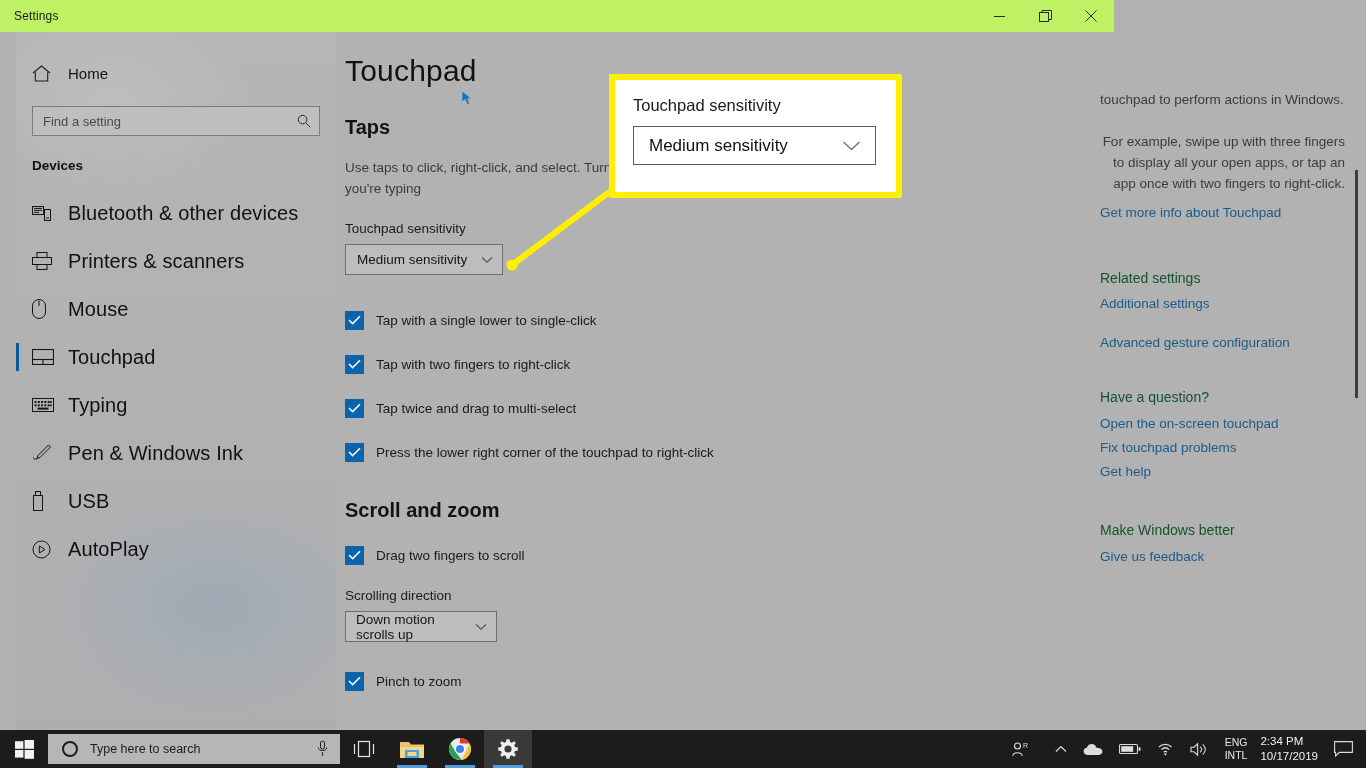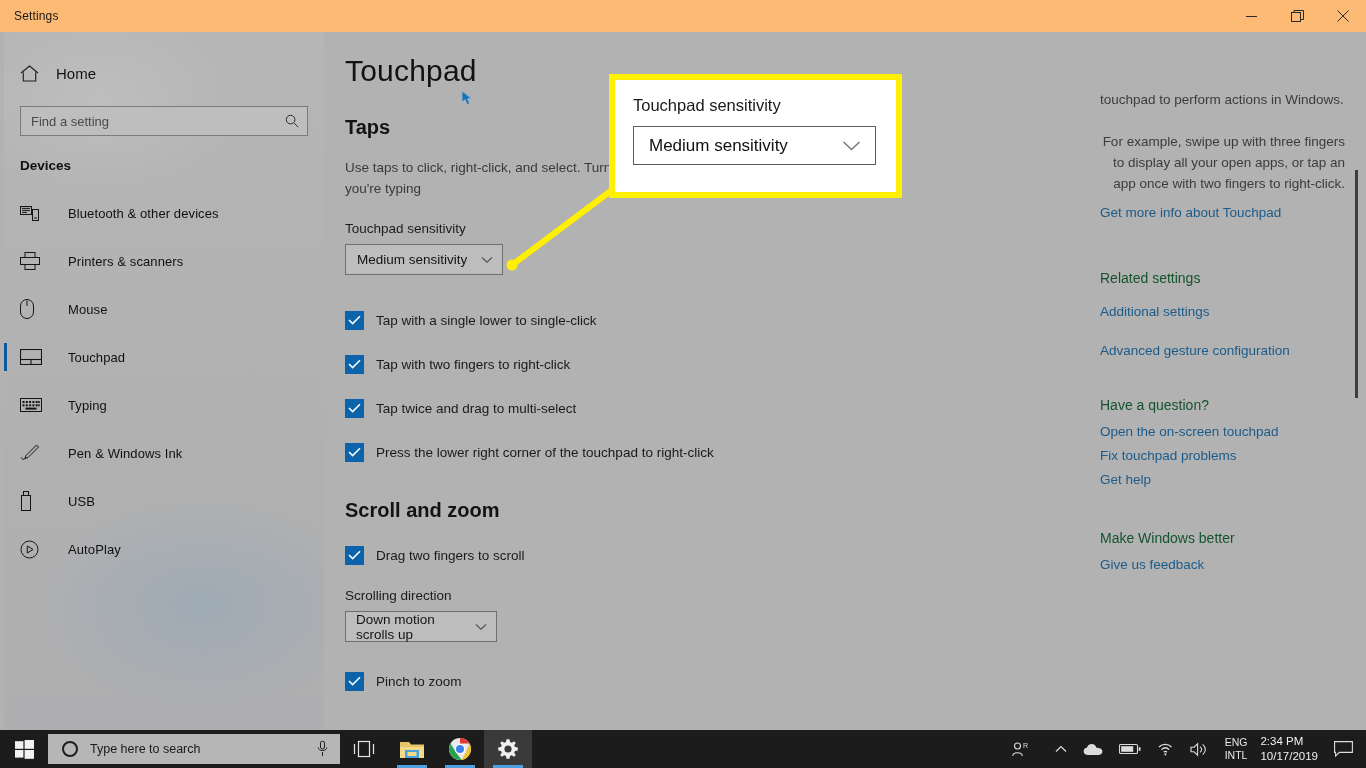--- a/index.html
+++ b/index.html
@@ -26,23 +26,23 @@
     width: 1366px;
     height: 730px;
     background: #b2b2b2;
     overflow: hidden;
   }
 
   
   .titlebar {
     position: absolute;
     left: 0; top: 0;
-    width: 1366px;
+    width: 1114px;
     height: 32px;
-    background: #fdba74;
+    background: #bef264;
     display: flex;
     align-items: center;
   }
   .titlebar-title {
     margin-left: 14px;
     font-size: 12px;
     color: #1a1a1a;
     letter-spacing: .15px;
   }
   .window-controls {
@@ -57,21 +57,21 @@
     display: flex;
     align-items: center;
     justify-content: center;
     color: #2b2b2b;
   }
   .winbtn svg { display: block; }
 
   
   .sidebar {
     position: absolute;
-    left: 4px; top: 32px;
+    left: 16px; top: 32px;
     width: 320px;
     height: 698px;
     background:
       radial-gradient(ellipse 230px 150px at 62% 82%, rgba(120,160,190,.30), rgba(120,160,190,0) 72%),
       radial-gradient(ellipse 200px 130px at 30% 10%, rgba(210,210,210,.30), rgba(210,210,210,0) 70%),
       linear-gradient(180deg, #b6b6b6 0%, #b1b1b1 55%, #aeaeb0 100%);
   }
 
   .nav-home {
     display: flex;
@@ -128,23 +128,23 @@
     padding-left: 16px;
   }
   .nav-item .ico {
     width: 32px;
     display: flex;
     align-items: center;
     justify-content: flex-start;
     color: #151515;
   }
   .nav-item .lbl {
-    font-size: 13px;
+    font-size: 20px;
     color: #111;
-    margin-left: 16px;
+    margin-left: 4px;
     letter-spacing: .1px;
   }
   .nav-item.selected::before {
     content: "";
     position: absolute;
     left: 0; top: 10px;
     width: 3px;
     height: 28px;
     background: #0a5a9b;
   }
@@ -625,21 +625,21 @@
       </div>
 
     </div>
 
     <div class="infopane">
       <p class="info-p" style="margin-top:57px;">touchpad to perform actions in Windows.</p>
       <p class="info-p" style="margin-top:21px;text-align:right;">For example, swipe up with three fingers to display all your open apps, or tap an app once with two fingers to right-click.</p>
       <a class="info-link" style="margin-top:8px;" href="#">Get more info about Touchpad</a>
 
       <div class="info-head" style="margin-top:47px;">Related settings</div>
-      <a class="info-link" style="margin-top:15px;" href="#">Additional settings</a>
+      <a class="info-link" style="margin-top:7px;" href="#">Additional settings</a>
       <a class="info-link" style="margin-top:18px;" href="#">Advanced gesture configuration</a>
 
       <div class="info-head" style="margin-top:36px;">Have a question?</div>
       <a class="info-link" style="margin-top:8px;" href="#">Open the on-screen touchpad</a>
       <a class="info-link" style="margin-top:3px;" href="#">Fix touchpad problems</a>
       <a class="info-link" style="margin-top:3px;" href="#">Get help</a>
 
       <div class="info-head" style="margin-top:40px;">Make Windows better</div>
       <a class="info-link" style="margin-top:8px;" href="#">Give us feedback</a>
     </div>

